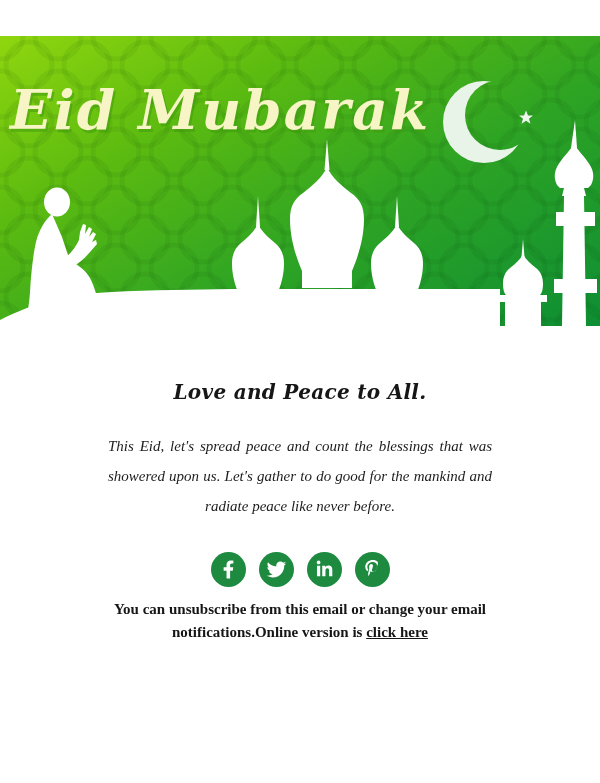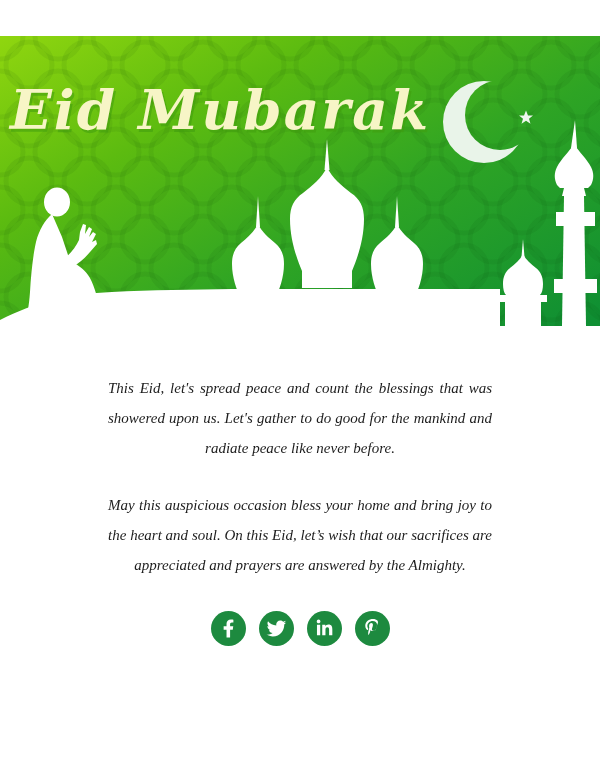--- a/index.html
+++ b/index.html
@@ -95,24 +95,24 @@
 
       <path d="M575,84 L577,112 L571,112 Z"></path>
       <path d="M574,108 C569,116 561,123 557,131 C554,137 554,143 557,149 L560,152 L588,152 L591,149 C594,143 594,137 591,131 C587,123 579,116 574,108 Z"></path>
       <path d="M564,152 L584,152 L586,160 L562,160 Z"></path>
       <path d="M564,160 L584,160 L586,290 L562,290 Z"></path>
       <path d="M556,176 L595,176 L595,190 L556,190 Z"></path>
       <path d="M554,243 L597,243 L597,257 L554,257 Z"></path>
     </g>
   </svg>
 
+  <h1 class="greeting">Love and Peace to All.</h1>
 
   <p class="msg">This Eid, let's spread peace and count the blessings that was showered upon us. Let's gather to do good for the mankind and radiate peace like never before.</p>
 
-  <p class="msg">May this auspicious occasion bless your home and bring joy to the heart and soul. On this Eid, let’s wish that our sacrifices are appreciated and prayers are answered by the Almighty.</p>
 
   <div class="socials">
 
     <a href="#" class="social-btn">
       <svg width="35" height="35" viewBox="0 0 512 512">
         <circle cx="256" cy="256" r="256" fill="#1d8a3f"></circle>
         <path fill="#ffffff" transform="translate(173,123) scale(0.52)" d="M279.14 288l14.22-92.66h-88.91v-60.13c0-25.35 12.42-50.06 52.24-50.06h40.42V6.26S260.43 0 225.36 0c-73.22 0-121.08 44.38-121.08 124.72v70.62H22.89V288h81.39v224h100.17V288z"></path>
       </svg>
     </a>
 
@@ -131,14 +131,18 @@
     </a>
 
     <a href="#" class="social-btn">
       <svg width="35" height="35" viewBox="0 0 512 512">
         <circle cx="256" cy="256" r="256" fill="#1d8a3f"></circle>
         <path fill="#ffffff" transform="translate(150,115) scale(0.55)" d="M204 6.5C101.4 6.5 0 74.9 0 185.6 0 256 39.6 296 63.6 296c9.9 0 15.6-27.6 15.6-35.4 0-9.3-23.7-29.1-23.7-67.8 0-80.4 61.2-137.4 140.4-137.4 68.1 0 118.5 38.7 118.5 109.8 0 53.1-21.3 152.7-90.3 152.7-24.9 0-46.2-18-46.2-43.8 0-37.8 26.4-74.4 26.4-113.4 0-26.4-15-48.3-43.2-48.3-34.2 0-59.4 35.4-59.4 82.2 0 20.1 6.9 33.6 6.9 33.6s-23.1 97.8-27.3 116.1c-8.1 34.5-1.2 76.8-.6 81 .3 2.4 3.6 3 5.1.9 2.1-2.7 29.1-36.9 38.4-71.4 2.7-9.6 15.3-59.7 15.3-59.7 7.5 14.4 29.7 27 53.1 27 69.9 0 117.3-63.6 117.3-148.8C384 64.7 308.4 6.5 204 6.5z"></path>
       </svg>
     </a>
   </div>
 
+  <div class="footer">
+    <div>You can unsubscribe from this email or change your email</div>
+    <div><span>notifications.Online version is </span><a href="#">click here</a></div>
+  </div>
 
 </div>
 
 </body></html>

